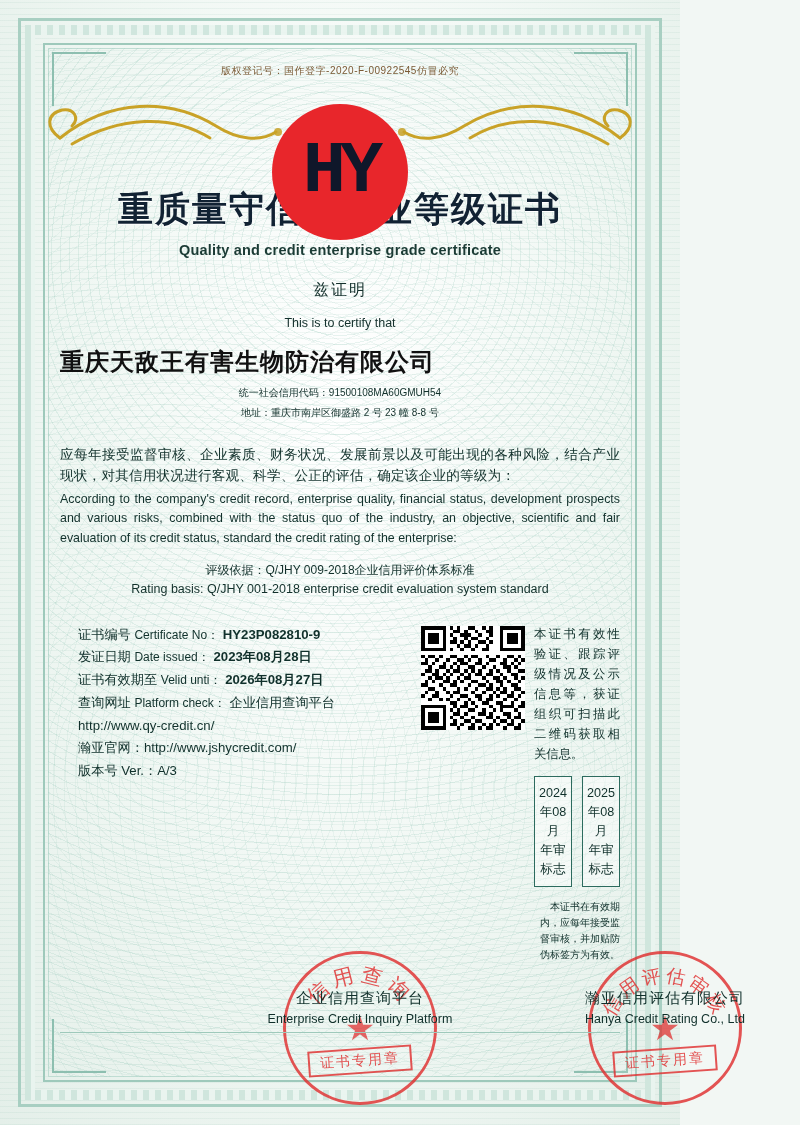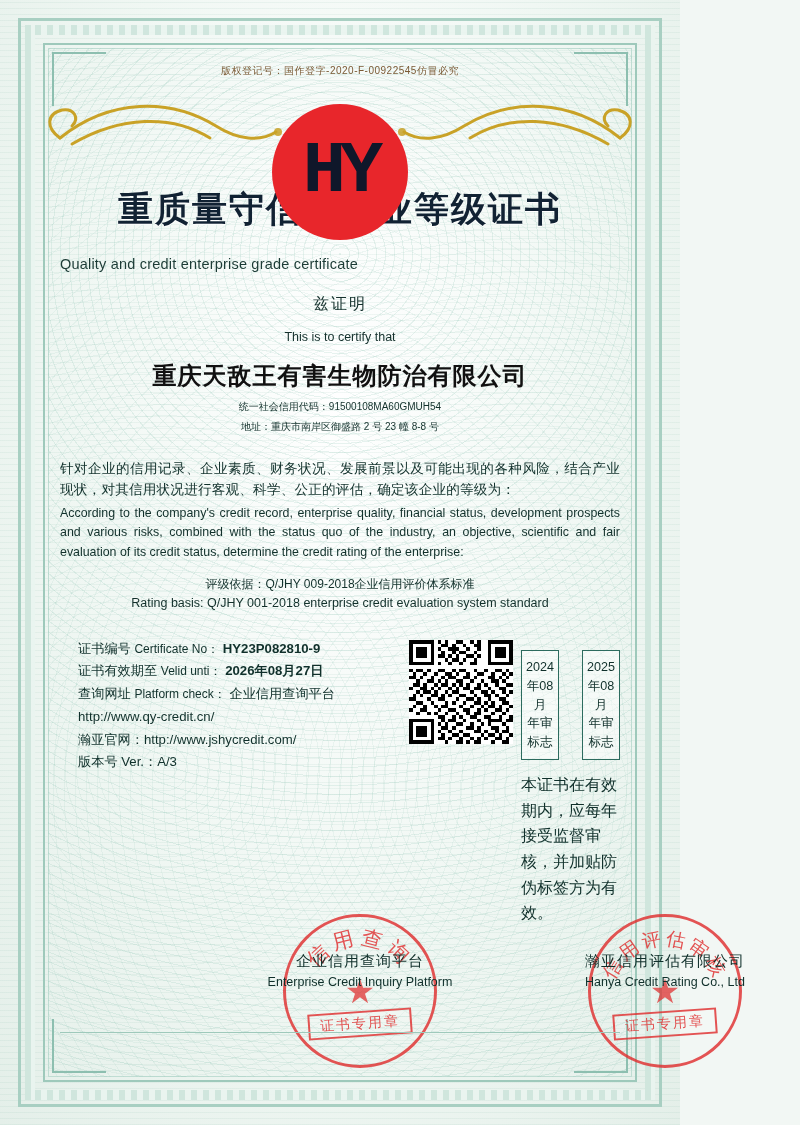--- a/index.html
+++ b/index.html
@@ -85,26 +85,26 @@
     position:relative;
   }
 
   .title-zh{
     text-align:center;font-size:35px;font-weight:bold;color:#123;
     letter-spacing:2px;margin-top:14px;
     font-family:"DejaVu Sans","Liberation Sans",sans-serif;
     text-shadow:0 1px 0 #fff;
   }
   .title-en{
-    text-align:left;font-size:14.5px;color:#1b3b35;margin-top:23px;letter-spacing:.2px;
+    text-align:center;font-size:14.5px;color:#1b3b35;margin-top:9px;letter-spacing:.2px;font-weight:bold;
   }
   .certify-zh{text-align:center;font-size:16px;color:#14302c;margin-top:22px;letter-spacing:2px;}
   .certify-en{text-align:center;font-size:12.5px;color:#14302c;margin-top:15px;}
   .company{
-    text-align:center;font-size:24px;font-weight:bold;color:#111;
+    text-align:left;font-size:24px;font-weight:bold;color:#111;
     margin-top:16px;letter-spacing:1px;
     font-family:Liberation Sans, sans-serif;
   }
   .code,.addr{text-align:center;font-size:10px;color:#12302b;margin-top:8px;}
   .addr{margin-top:6px;}
 
   .para{margin-top:24px;color:#11302b;line-height:1.55;}
   .para .zh{font-size:13.6px;text-align:justify;letter-spacing:.2px;}
   .para .en{font-size:12.4px;text-align:justify;margin-top:4px;}
 
@@ -122,26 +122,26 @@
   .left-col .val{font-weight:bold;}
 
   .qr-col{width:120px;padding-top:2px;}
   .qr{
     width:104px;height:104px;margin:0 auto;
     background:#fff;
     display:block;
   }
   .right-col{flex:1;padding-left:8px;}
   .right-note{font-size:12.4px;color:#10302b;line-height:1.62;text-align:justify;}
-  .year-boxes{display:flex;gap:23px;margin-top:12px;}
+  .year-boxes{display:flex;gap:10px;margin-top:12px;}
   .year-box{
     flex:1;border:1px solid #2c6b5e;padding:7px 4px;text-align:center;
     font-size:12.6px;color:#10302b;line-height:1.5;background:rgba(255,255,255,.45);
   }
-  .right-note2{font-size:16px;color:#10302b;line-height:1.6;margin-top:12px;text-align:left;}
+  .right-note2{font-size:10px;color:#10302b;line-height:1.6;margin-top:12px;text-align:right;}
 
   .seals{position:relative;height:150px;margin-top:8px;}
   .seal-block{position:absolute;width:300px;text-align:center;}
   .seal-block.left{left:150px;top:18px;}
   .seal-block.right{left:455px;top:18px;}
   .seal-name-zh{font-size:15px;color:#0f2f2a;letter-spacing:1px;position:relative;z-index:1;}
   .seal-name-en{font-size:12.5px;color:#0f2f2a;margin-top:4px;position:relative;z-index:1;}
   .stamp{
     position:absolute;width:148px;height:148px;border-radius:50%;
     border:3px solid #e03030;opacity:.82;
@@ -210,34 +210,39 @@
     <div class="title-en">Quality and credit enterprise grade certificate</div>
 
     <div class="certify-zh">兹证明</div>
     <div class="certify-en">This is to certify that</div>
 
     <div class="company">重庆天敌王有害生物防治有限公司</div>
     <div class="code">统一社会信用代码：91500108MA60GMUH54</div>
     <div class="addr">地址：重庆市南岸区御盛路 2 号 23 幢 8-8 号</div>
 
     <div class="para">
-      <div class="zh">针对企业的信用记录、企业素质、财务状况、发展前景以及可能出现的各种风险，结合产业现状，对其信用状况进行客观、科学、公正的评估，确定该企业的等级为：</div>
-      <div class="en">According to the company's credit record, enterprise quality, financial status, development prospects and various risks, combined with the status quo of the industry, an objective, scientific and fair evaluation of its credit status, determine the credit rating of the enterprise:</div>
+      <div class="zh">应每年接受监督审核、企业素质、财务状况、发展前景以及可能出现的各种风险，结合产业现状，对其信用状况进行客观、科学、公正的评估，确定该企业的等级为：</div>
+      <div class="en">According to the company's credit record, enterprise quality, financial status, development prospects and various risks, combined with the status quo of the industry, an objective, scientific and fair evaluation of its credit status, standard the credit rating of the enterprise:</div>
     </div>
 
     <div class="basis-zh">评级依据：Q/JHY 009-2018企业信用评价体系标准</div>
     <div class="basis-en">Rating basis: Q/JHY 001-2018 enterprise credit evaluation system standard</div>
 
     <div class="bottom">
 
       <div class="left-col">
         <div class="row">
           <span>证书编号</span>
           <span class="lbl-en">Certificate No：</span>
           <span class="val">HY23P082810-9</span>
+        </div>
+        <div class="row">
+          <span>发证日期</span>
+          <span class="lbl-en">Date issued：</span>
+          <span class="val">2023年08月28日</span>
         </div>
         <div class="row">
           <span>证书有效期至</span>
           <span class="lbl-en">Velid unti：</span>
           <span class="val">2026年08月27日</span>
         </div>
         <div class="row">
           <span>查询网址</span>
           <span class="lbl-en">Platform check：</span>
           <span>企业信用查询平台</span>
@@ -473,20 +478,21 @@
               <rect x="13" y="28" width="2" height="1"></rect>
               <rect x="16" y="28" width="1" height="1"></rect>
               <rect x="18" y="28" width="2" height="1"></rect>
             <rect x="23" y="28" width="1" height="1"></rect>
               <rect x="26" y="28" width="2" height="1"></rect>
           </g>
         </svg>
       </div>
 
       <div class="right-col">
+        <div class="right-note">本证书有效性验证、跟踪评级情况及公示信息等，获证组织可扫描此二维码获取相关信息。</div>
         <div class="year-boxes">
           <div class="year-box">
             <div>2024年08月</div>
             <div>年审标志</div>
           </div>
           <div class="year-box">
             <div>2025年08月</div>
             <div>年审标志</div>
           </div>
         </div>

